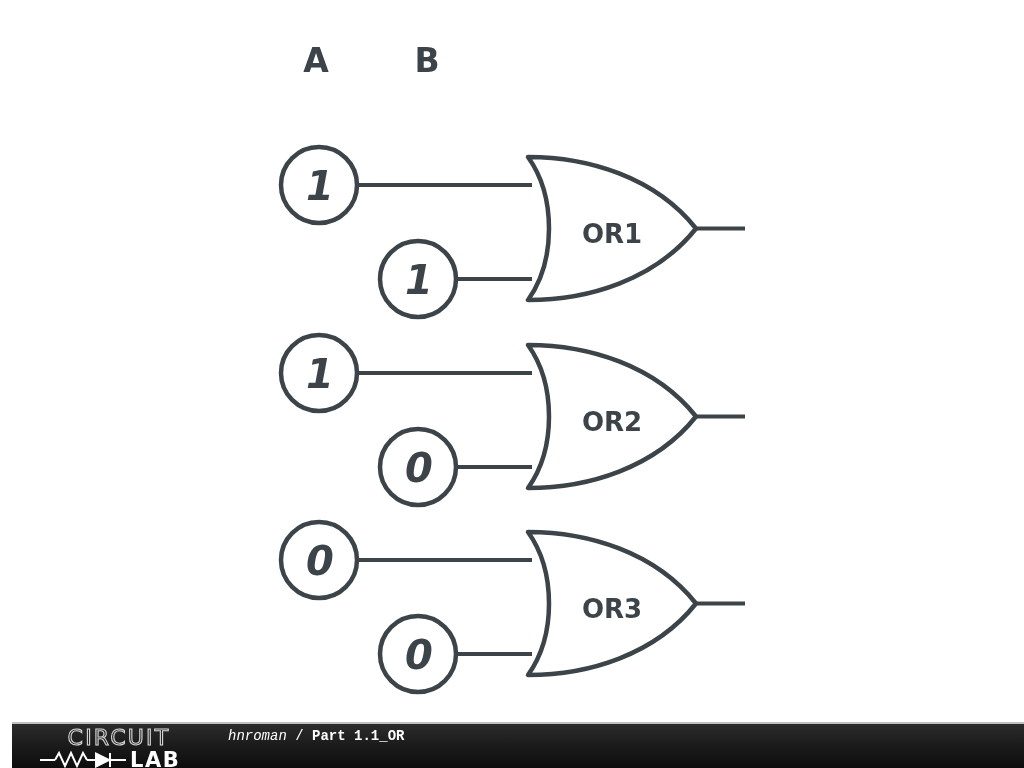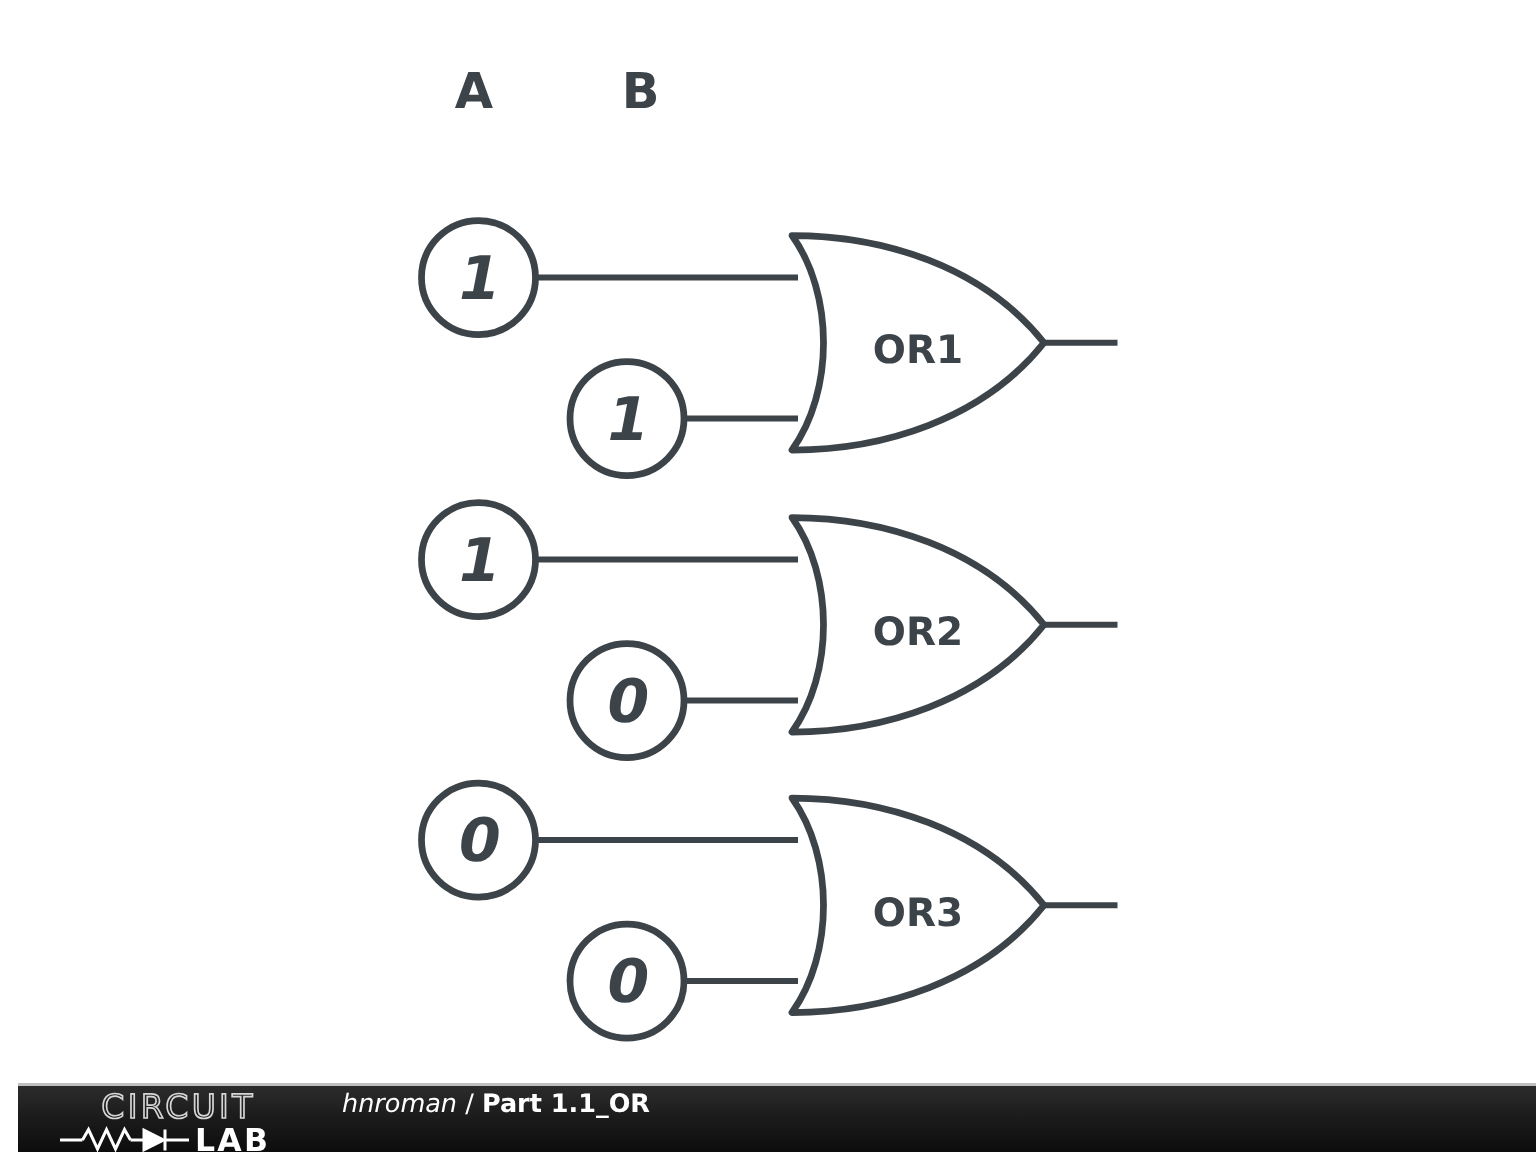--- a/index.html
+++ b/index.html
@@ -101,22 +101,23 @@
 
   #footer-credits {
     position: absolute;
     left: 216px;
     top: 3px;
     color: #ffffff;
     line-height: 19px;
   }
 
   .credit-line-1 {
-    font-size: 17px;
+    font-size: 14px;
     white-space: nowrap;
+    font-family: Liberation Mono, monospace;
   }
   .credit-user {
     font-style: italic;
     font-weight: normal;
   }
   .credit-sep {
     font-weight: normal;
   }
   .credit-title {
     font-weight: bold;

